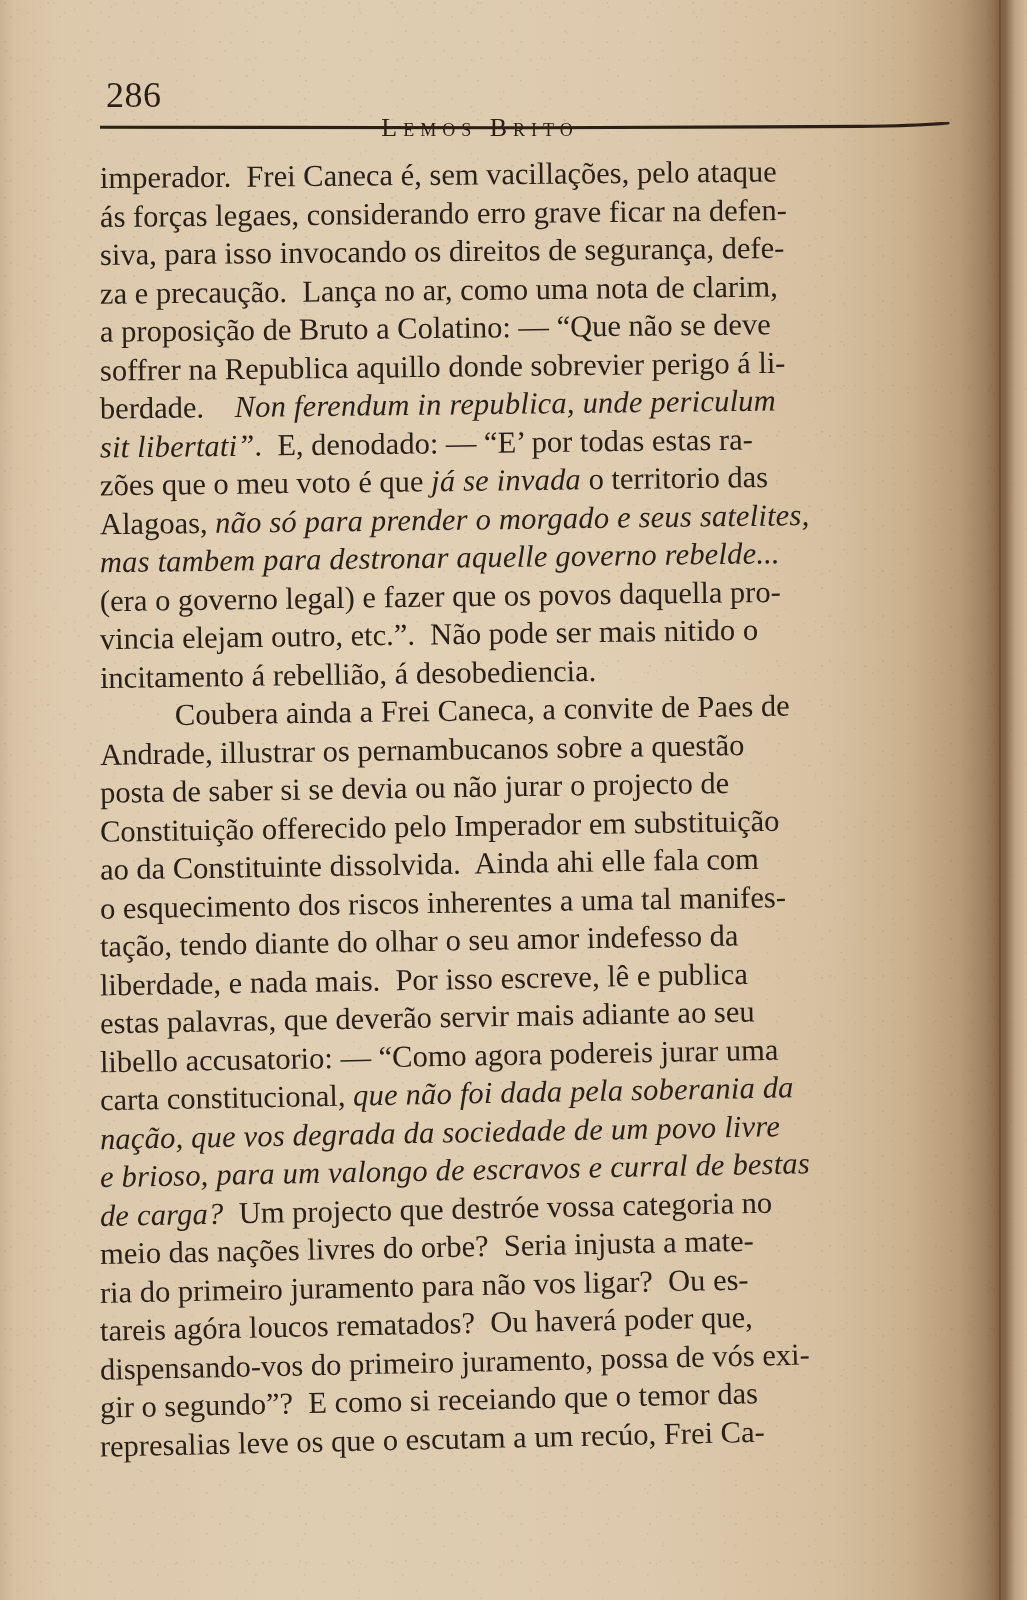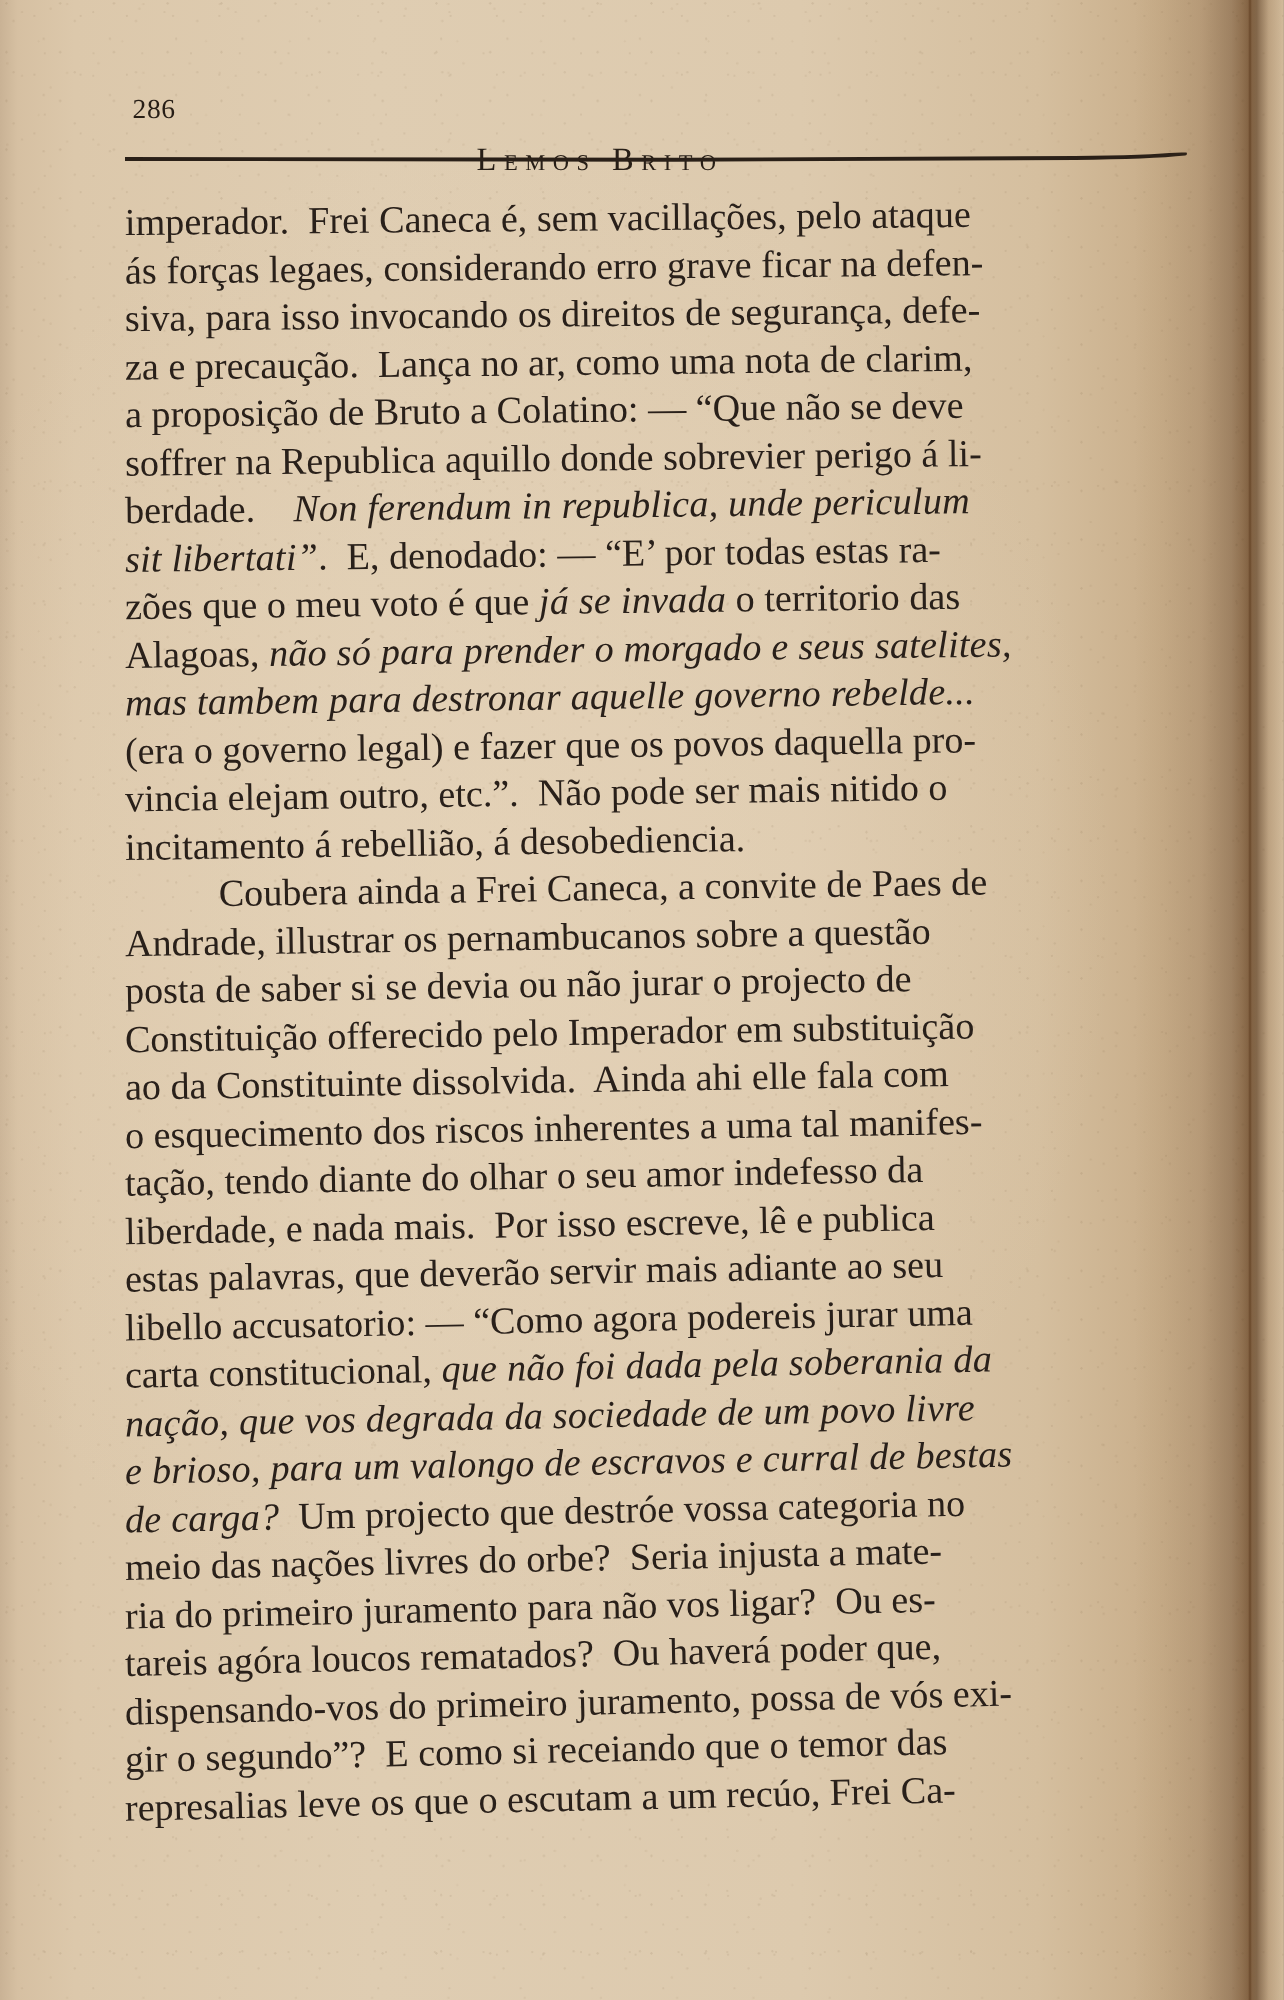--- a/index.html
+++ b/index.html
@@ -85,21 +85,21 @@
     position: absolute;
     left: 0;
     top: 74px;
     width: 1027px;
     height: 44px;
   }
   .folio {
     position: absolute;
     left: 106px;
     top: 0;
-    font-size: 22px;
+    font-size: 36px;
     letter-spacing: 0.5px;
     color: #271e16;
   }
   .booktitle {
     position: absolute;
     left: 0;
     top: 3px;
     width: 960px;
     text-align: center;
     font-size: 26px;

